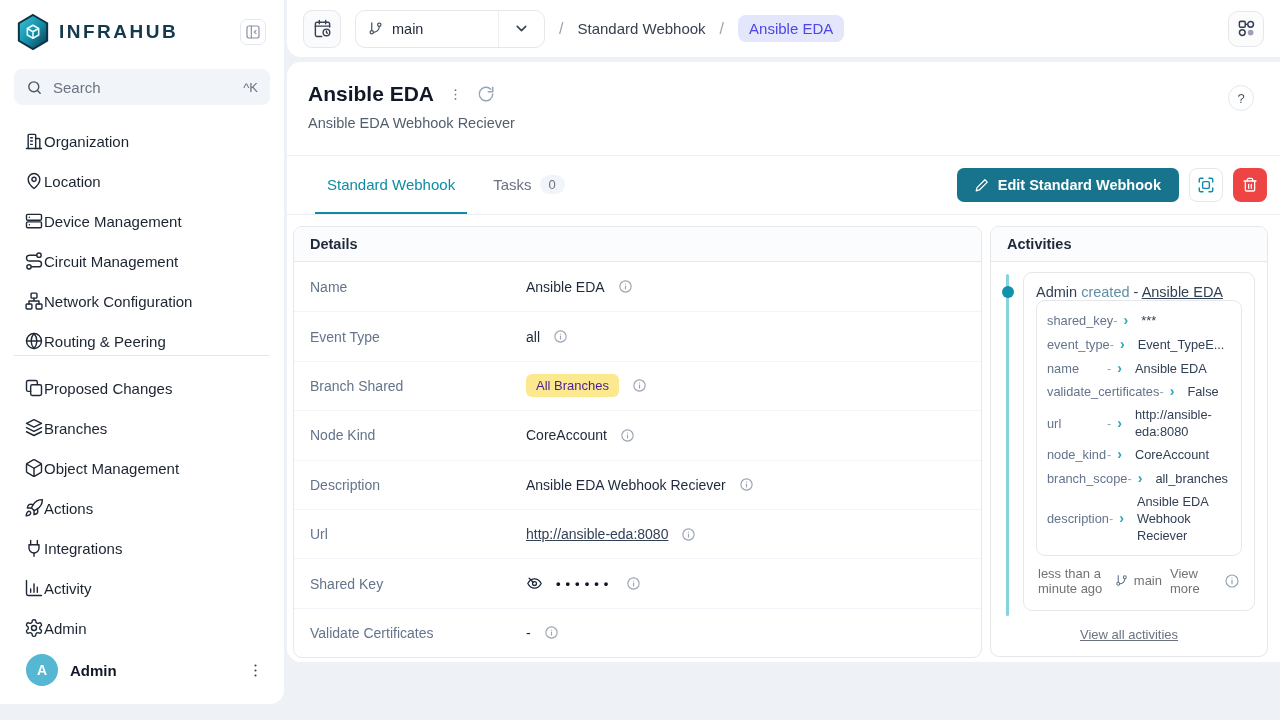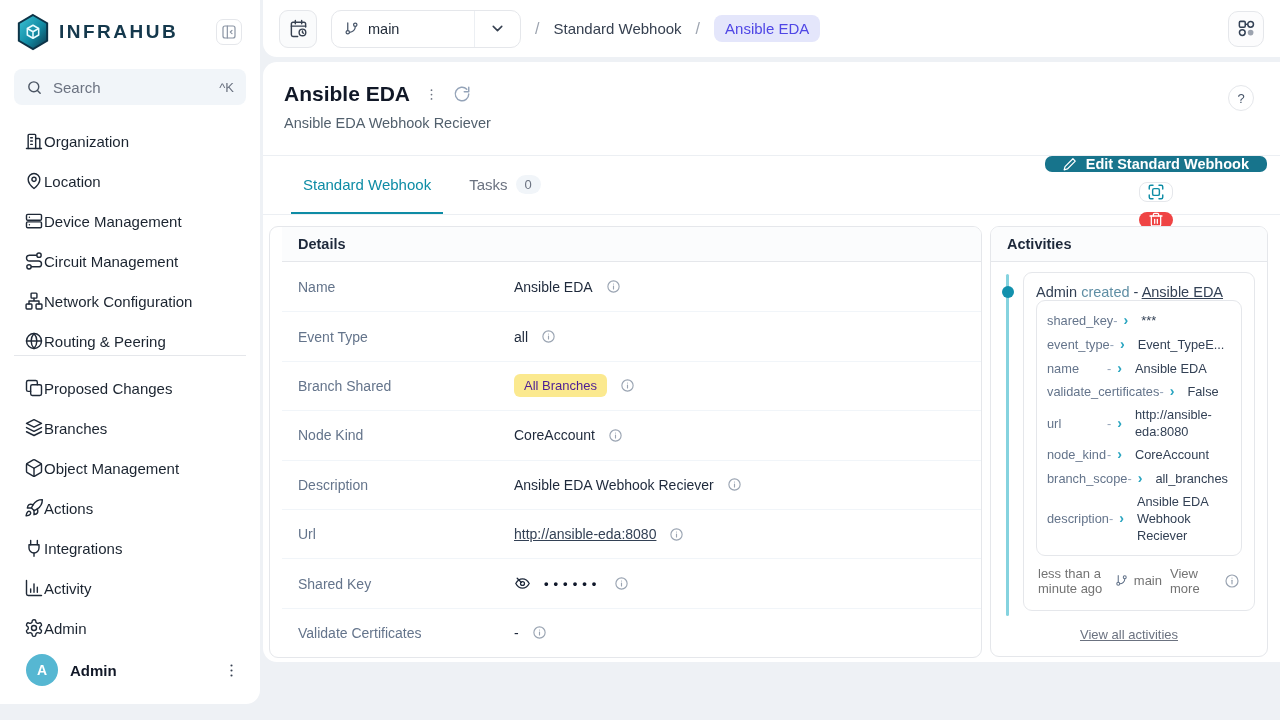--- a/index.html
+++ b/index.html
@@ -1,21 +1,21 @@
 <!DOCTYPE html>
 <html style="--primary: #17748C; --accent: #0E8CA5; --timeline: #85D3DF; --timeline-dot: #1291AD; --badge-bg: #FBE98F; --pill-bg: #E4E6FB; --pill-text: #4F46E5; --danger: #EF4444; --avatar: #56B7D2; --navy: #14384C;"><head>
 <meta charset="utf-8">
 <style>
   * { margin:0; padding:0; box-sizing:border-box; }
   html,body { width:1280px; height:720px; overflow:hidden; }
   body { font-family:"Liberation Sans", sans-serif; background:#eef1f5; color:#111827; }
   .app { display:flex; width:1280px; height:720px; }
 
   
-  .sidebar { width:260px; height:704px; background:#fff; border-radius:0 0 14px 0; position:relative; flex:none; }
+  .sidebar { width:284px; height:704px; background:#fff; border-radius:0 0 14px 0; position:relative; flex:none; }
   .logo-row { display:flex; align-items:center; justify-content:space-between; padding:13px 18px 10px 16px; }
   .logo { display:flex; align-items:center; gap:9px; }
   .logo-text { font-size:19px; font-weight:bold; letter-spacing:2.5px; color:var(--navy); }
   .collapse-btn { width:26px; height:26px; border:1px solid #e5e7eb; background:#fff; border-radius:7px; display:flex; align-items:center; justify-content:center; color:#8a94a3; cursor:pointer; }
   .search { margin:8px 14px 4px 14px; height:36px; background:#f1f5f9; border-radius:8px; display:flex; align-items:center; gap:10px; padding:0 12px; cursor:pointer; }
   .search .ph { flex:1; color:#6b7280; font-size:15px; }
   .search .kbd { color:#6b7280; font-size:13px; }
   .group { padding:12px 10px 6px 10px; }
   .group-scroll { height:246px; overflow:hidden; padding-bottom:0; }
   .nav-item { display:flex; align-items:center; height:40px; padding:0 10px 0 14px; border-radius:8px; cursor:pointer; }
@@ -49,30 +49,30 @@
   .mini-btn { border:none; background:none; color:#6b7280; cursor:pointer; display:flex; align-items:center; }
   .refresh { color:#94a3b8; }
   .subtitle { margin-top:9px; font-size:14.5px; color:#52606d; }
   .help-btn { position:absolute; right:26px; top:23px; width:26px; height:26px; border-radius:50%; border:1px solid #e5e7eb; background:#fff; color:#475569; font-size:13px; display:flex; align-items:center; justify-content:center; cursor:pointer; }
 
   .tab-row { height:60px; border-top:1px solid #eceff3; border-bottom:1px solid #eceff3; display:flex; align-items:stretch; padding:0 13px 0 28px; }
   .tabs { display:flex; gap:14px; }
   .tab { display:flex; align-items:center; gap:8px; padding:0 12px; font-size:15px; color:#6b7280; border-bottom:2px solid transparent; cursor:pointer; }
   .tab.active { color:var(--accent); border-bottom-color:var(--accent); font-weight:500; }
   .tab-badge { background:#f1f5f9; color:#6b7280; font-size:13px; border-radius:999px; padding:2px 9px; }
-  .tab-actions { margin-left:auto; display:flex; align-items:center; gap:10px;flex-direction:column; }
+  .tab-actions { margin-left:auto; display:flex; align-items:center; gap:10px; }
   .edit-btn { height:34px; background:var(--primary); color:#fff; border:none; border-radius:7px; font-size:14.5px; font-weight:600; display:flex; align-items:center; gap:9px; padding:0 18px; cursor:pointer; font-family:inherit; }
   .sq-btn { width:34px; height:34px; border-radius:8px; display:flex; align-items:center; justify-content:center; cursor:pointer; }
   .sq-btn.ghost { border:1px solid #e5e7eb; background:#fff; color:var(--accent); }
   .sq-btn.danger { border:none; background:var(--danger); color:#fff; }
 
   .panels { flex:1; display:flex; gap:8px; padding:11px 12px 0 6px; align-items:flex-start; }
   .card { border:1px solid #e5e7eb; border-radius:9px; background:#fff; overflow:hidden; }
   .card-head { height:35px; display:flex; align-items:center; padding:0 16px; border-bottom:1px solid #e5e7eb; background:#fbfcfd; font-size:14.5px; font-weight:bold; color:#1e293b; }
-  .details-card { flex:1;padding-left:12px; }
+  .details-card { flex:1; }
   .d-row { display:grid; grid-template-columns:216px 1fr; align-items:center; min-height:49.4px; padding-left:16px; border-top:1px solid #f1f5f9; }
   .d-row:first-child { border-top:none; }
   .d-label { font-size:14px; color:#64748b; }
   .d-value { display:flex; align-items:center; gap:13px; font-size:14px; color:#1e293b; }
   .badge { background:var(--badge-bg); color:#4c1d95; font-size:13px; font-weight:500; padding:4px 10px; border-radius:6px; }
   .link { color:#334155; text-decoration:underline; cursor:pointer; }
   .bullets { letter-spacing:5px; font-size:13px; font-weight:bold; color:#0f172a; }
   .info { color:#9aa4b2; cursor:pointer; }
 
   .activities-card { width:278px; flex:none; }

